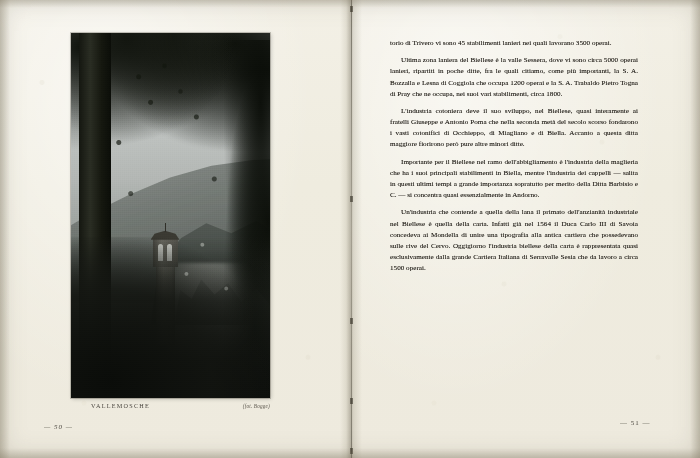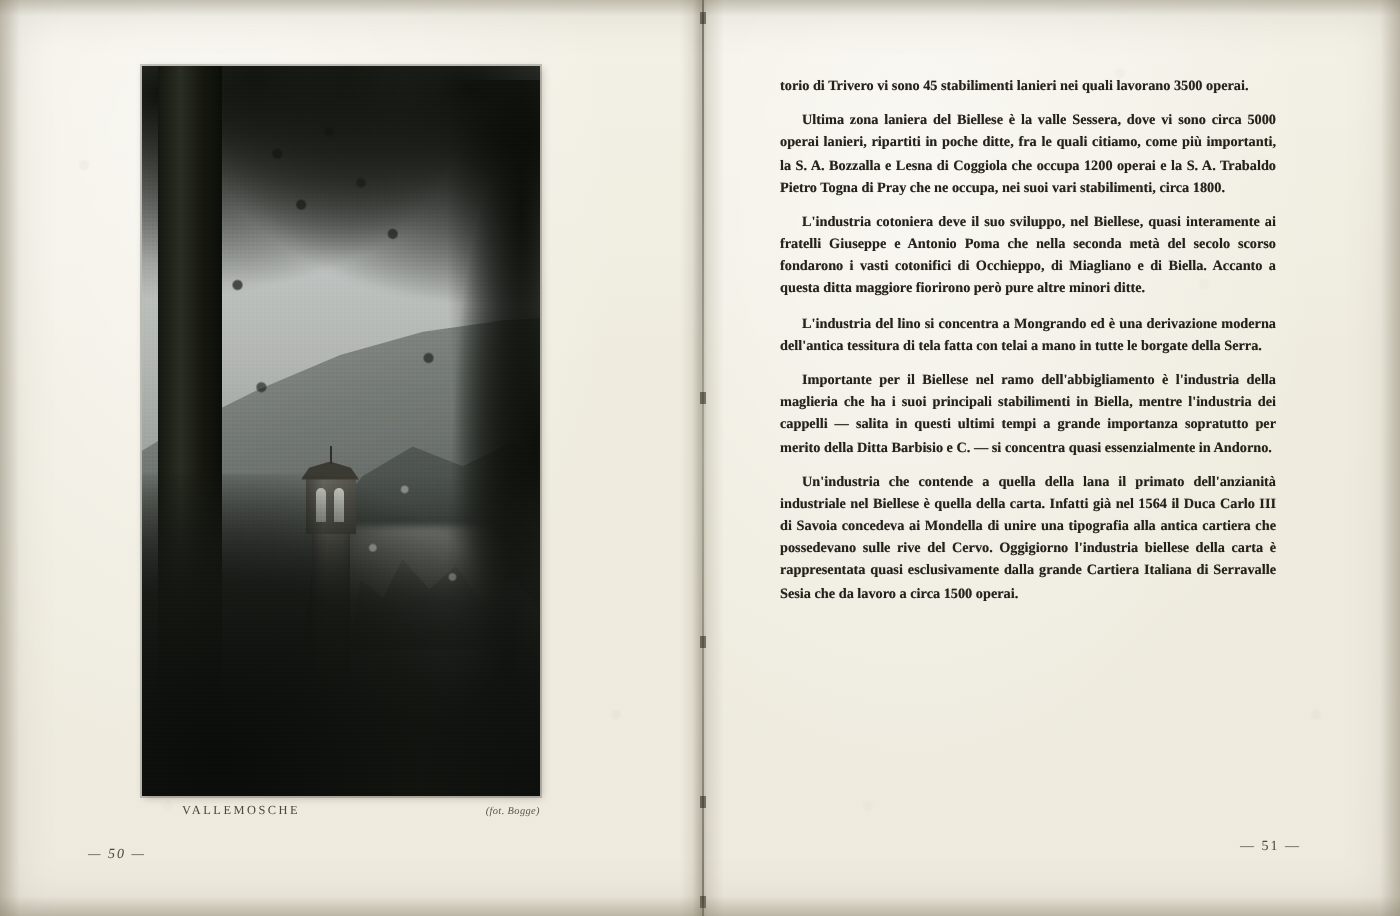--- a/index.html
+++ b/index.html
@@ -311,21 +311,20 @@
     width: 248px;
     color: #25221c;
     font-size: 7.15px;
     line-height: 11.15px;
     text-align: justify;
     text-justify: inter-word;
     font-family: "Liberation Serif", "DejaVu Serif", serif;
   }
   .textcol p {
     margin: 0 0 6.1px 0;
-    font-weight: bold;
   }
   .textcol p.indent { text-indent: 11px; }
   .textcol p.noindent { text-indent: 0; }
 
   
   .ink-soft { text-shadow: 0 0 .35px rgba(35,32,26,.45); }
 
   
   .edge-left {
     position: absolute; left: 0; top: 0; width: 10px; height: 458px;
@@ -397,21 +396,20 @@
     <span class="caption-credit">(fot. Bogge)</span>
   </div>
 
   <div class="folio folio-left">— 50 —</div>
   <div class="folio folio-right">— 51 —</div>
 
   <div class="textcol ink-soft" id="textcol">
       <p class="noindent">torio di Trivero vi sono 45 stabilimenti lanieri nei quali lavorano 3500 operai.</p>
       <p class="indent">Ultima zona laniera del Biellese è la valle Sessera, dove vi sono circa 5000 operai lanieri, ripartiti in poche ditte, fra le quali citiamo, come più importanti, la S. A. Bozzalla e Lesna di Coggiola che occupa 1200 operai e la S. A. Trabaldo Pietro Togna di Pray che ne occupa, nei suoi vari stabilimenti, circa 1800.</p>
       <p class="indent">L'industria cotoniera deve il suo sviluppo, nel Biellese, quasi interamente ai fratelli Giuseppe e Antonio Poma che nella seconda metà del secolo scorso fondarono i vasti cotonifici di Occhieppo, di Miagliano e di Biella. Accanto a questa ditta maggiore fiorirono però pure altre minori ditte.</p>
-      <p class="indent">L'industria del lino si concentra a Mongrando ed è una derivazione moderna dell'antica tessitura di tela fatta con telai a mano in tutte le borgate della Serra.</p>
       <p class="indent">Importante per il Biellese nel ramo dell'abbigliamento è l'industria della maglieria che ha i suoi principali stabilimenti in Biella, mentre l'industria dei cappelli — salita in questi ultimi tempi a grande importanza sopratutto per merito della Ditta Barbisio e C. — si concentra quasi essenzialmente in Andorno.</p>
       <p class="indent">Un'industria che contende a quella della lana il primato dell'anzianità industriale nel Biellese è quella della carta. Infatti già nel 1564 il Duca Carlo III di Savoia concedeva ai Mondella di unire una tipografia alla antica cartiera che possedevano sulle rive del Cervo. Oggigiorno l'industria biellese della carta è rappresentata quasi esclusivamente dalla grande Cartiera Italiana di Serravalle Sesia che da lavoro a circa 1500 operai.</p>
     </div>
 
   <div class="edge-left"></div>
   <div class="edge-right"></div>
   <div class="edge-top"></div>
   <div class="edge-bottom"></div>
   <div class="scan-vignette"></div>
 

